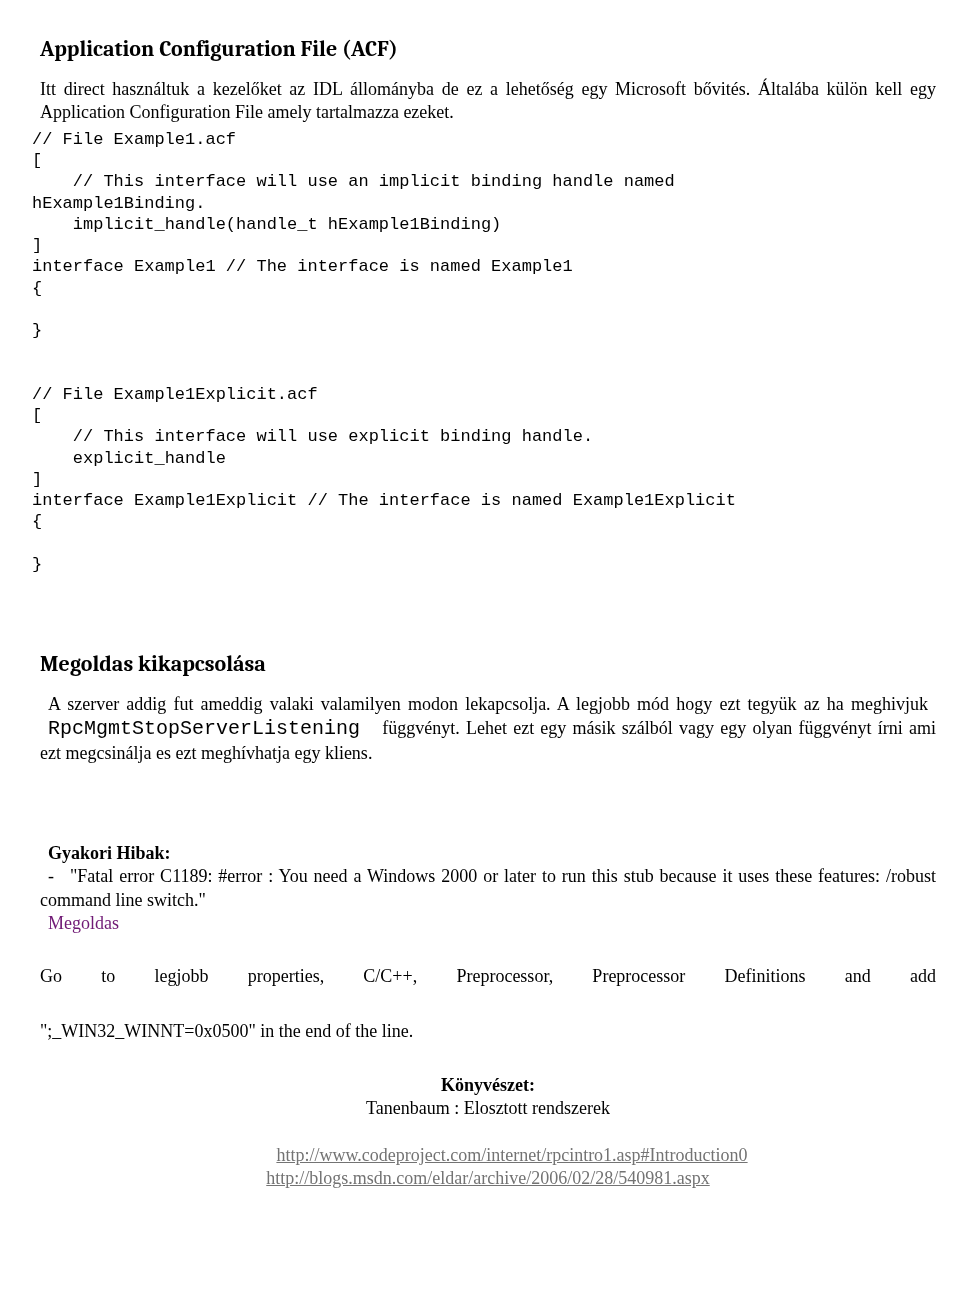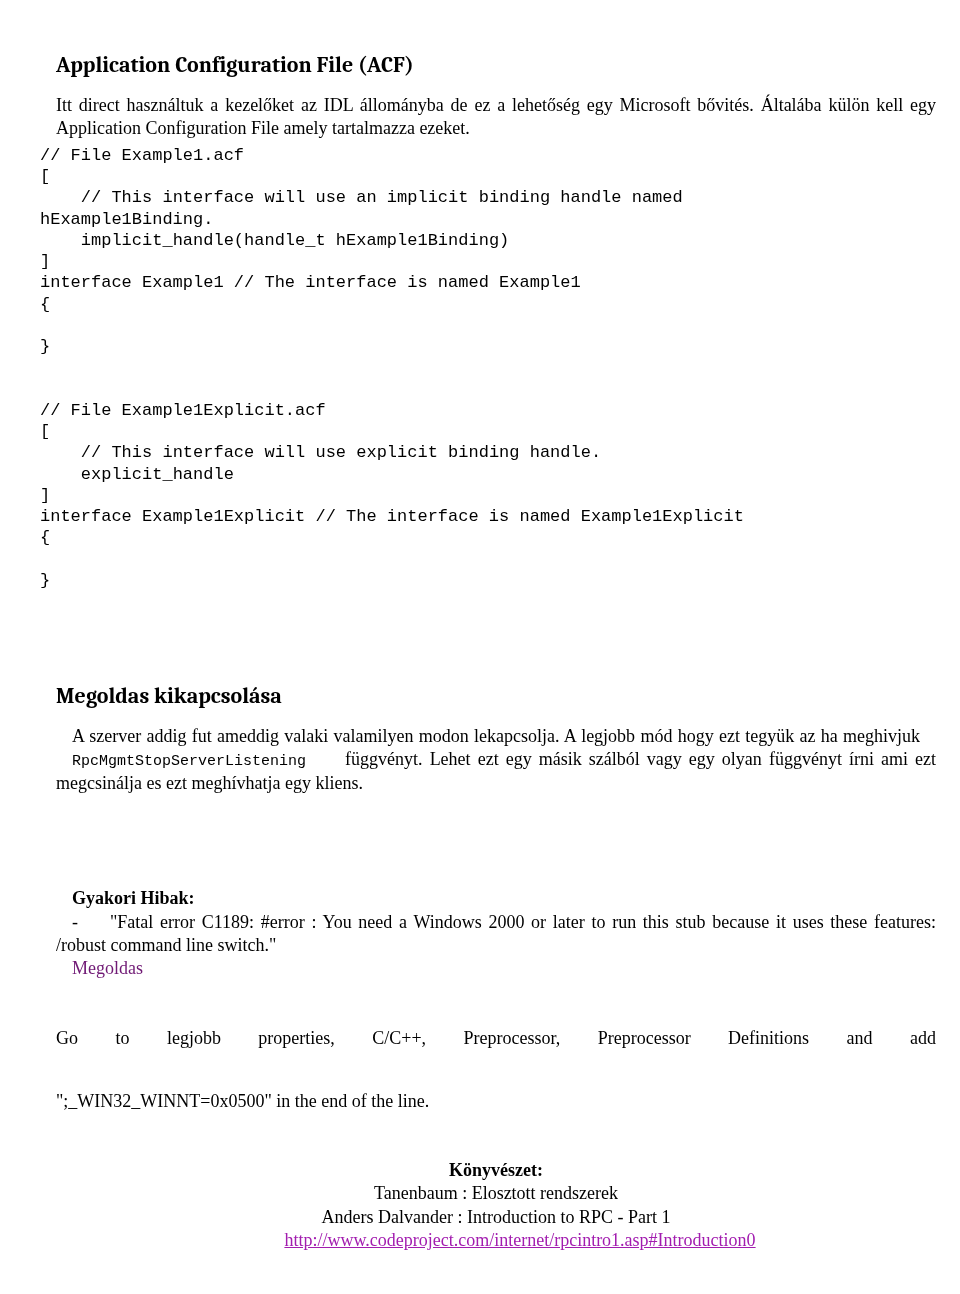--- a/index.html
+++ b/index.html
@@ -1,15 +1,15 @@
 <!DOCTYPE html>
 <html><head>
   <meta charset="utf-8">
   <style>
-    * { margin: 16px; padding: 0; box-sizing: border-box; }
+    * { margin: 8px; padding: 0; box-sizing: border-box; }
     body {
       width: 960px;
       margin: 0;
       padding: 20px 24px;
       font-family: "Times New Roman", Times, serif;
       font-size: 18px;
       color: #000;
       background: #fff;
     }
     h2.section {
@@ -26,25 +26,25 @@
     }
     pre.code {
       font-family: "Courier New", Courier, monospace;
       font-size: 17px;
       white-space: pre-wrap;
       line-height: 1.25;
       margin: 0 0;
     }
     .spacer-lg { height: 60px; }
     .spacer-sm { height: 14px; }
-    .mono { font-family: "Courier New", Courier, monospace; font-size: 15px; }
+    .mono { font-family: "Courier New", Courier, monospace; font-size: 20px; }
     .justify-wide {
       text-align: justify;
     }
-    a.link { color: #a21caf; text-decoration: underline; }
+    a.link { color: #737373; text-decoration: underline; }
     .indent { padding-left: 48px; }
     .go-line {
       text-align: justify;
       text-align-last: justify;
     }
     .go-line::after {
       content: "";
       display: inline-block;
       width: 100%;
     }
@@ -100,15 +100,16 @@
 <div class="spacer-sm"></div>
 
 <p class="body-text go-line">Go to legjobb properties, C/C++, Preprocessor, Preprocessor Definitions and add</p>
 <p class="body-text">";_WIN32_WINNT=0x0500" in the end of the line.</p>
 
 <div class="spacer-sm"></div>
 
 <p class="body-text" style="text-align:center;">
   <span class="bold">Könyvészet:</span><br>
   <span>Tanenbaum :  Elosztott rendszerek</span><br>
-  <span>Anders Dalvander : Introduction to RPC - Part 1</span><br>
+  <br>
   <span class="indent"><a class="link" href="#">http://www.codeproject.com/internet/rpcintro1.asp#Introduction0</a></span><br>
+  <a class="link" href="#">http://blogs.msdn.com/eldar/archive/2006/02/28/540981.aspx</a>
 </p>
 
 </body></html>

